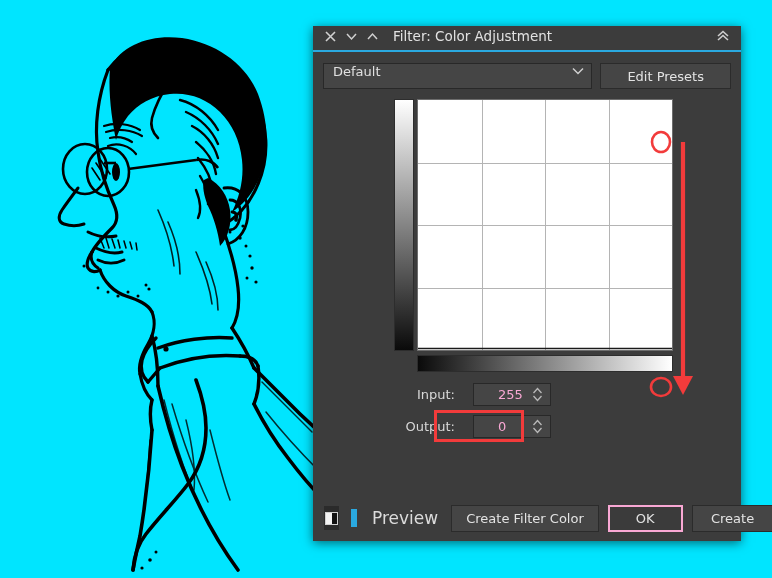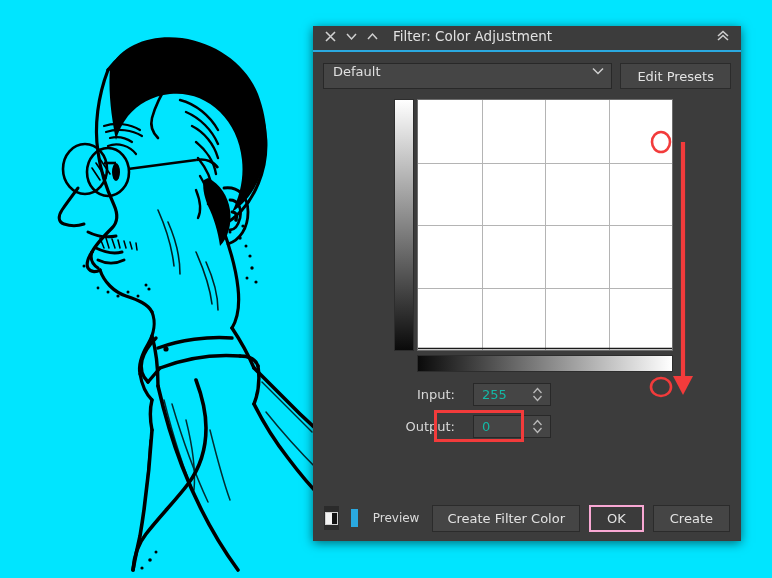--- a/index.html
+++ b/index.html
@@ -110,21 +110,21 @@
     color: #cfcfcf;
     margin-left: 6px;
   }
   #preset-combo { flex: 1; }
   .btn {
     background: #454545;
     border: 1px solid #2b2b2b;
     color: #e3e3e3;
     font-size: 13px;
     height: 26px;
-    padding: 0 16px;
+    padding: 0 26px;
     display: inline-flex;
     align-items: center;
     justify-content: center;
     box-sizing: border-box;
     font-family: inherit;
     white-space: nowrap;
   }
 
   
   #channel-row {
@@ -214,23 +214,23 @@
     margin-right: 18px;
   }
   .spinbox {
     position: relative;
     width: 78px;
     height: 23px;
     background: #454545;
     border: 1px solid #282828;
     display: flex;
     align-items: center;
-    padding-left: 8px;
-    box-sizing: border-box;
-    color: #14b8a6;
+    padding-left: 24px;
+    box-sizing: border-box;
+    color: #f9a8d4;
     font-size: 13px;
   }
   .spin-arrows {
     position: absolute;
     right: 7px;
     top: 50%;
     transform: translateY(-50%);
     width: 12px;
     height: 16px;
     display: flex;
@@ -279,21 +279,21 @@
   }
   #preview-check {
     width: 16px; height: 16px;
     background: #2aa9e0;
     border: 2px solid #2aa9e0;
     outline: 1px solid #2aa9e0;
     box-sizing: border-box;
     margin-left: 4px;
   }
   #preview-label {
-    font-size: 12px;
+    font-size: 17px;
     color: #dcdcdc;
     margin-left: 7px;
     margin-right: 4px;
     white-space: nowrap;
   }
   #btn-create-mask { padding: 0 14px; height: 27px; }
   #btn-ok {
     width: 82px; height: 27px;
     background: #3b3b3b;
     border: 2px solid #f9a8d4;

